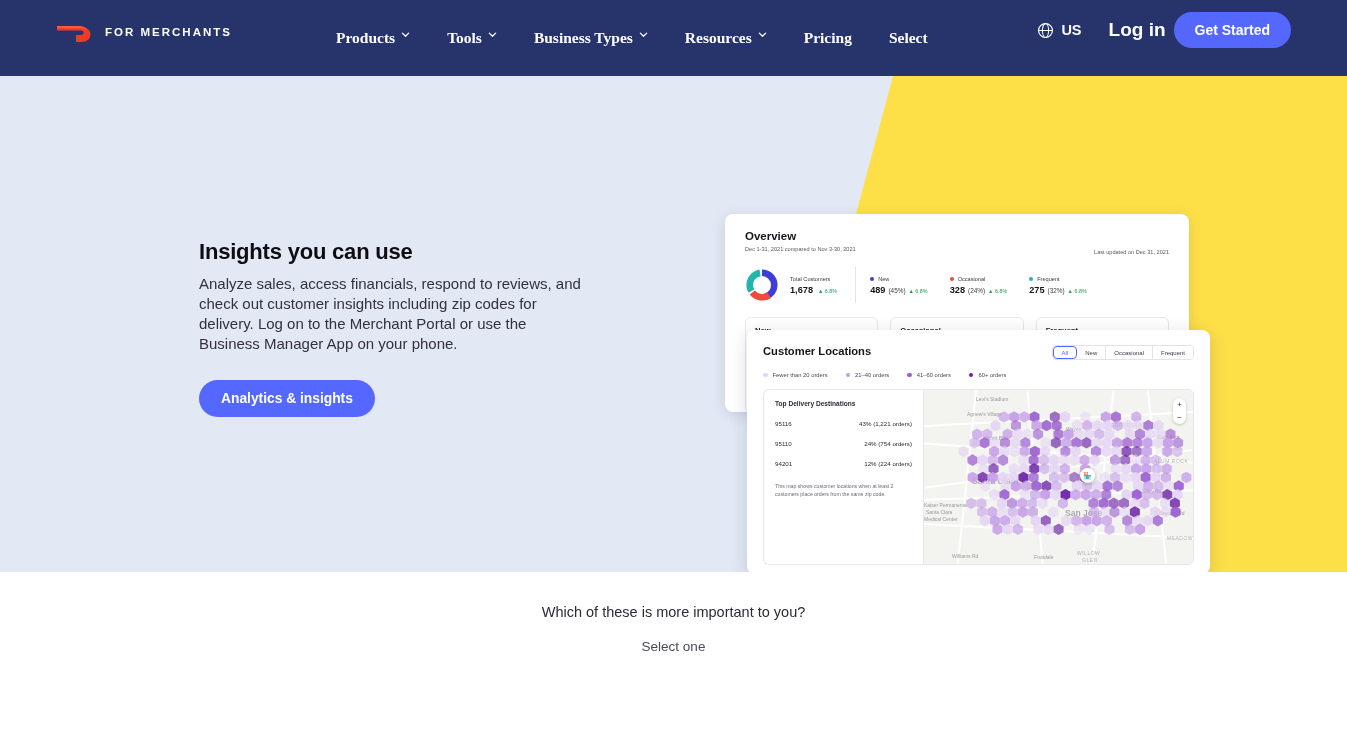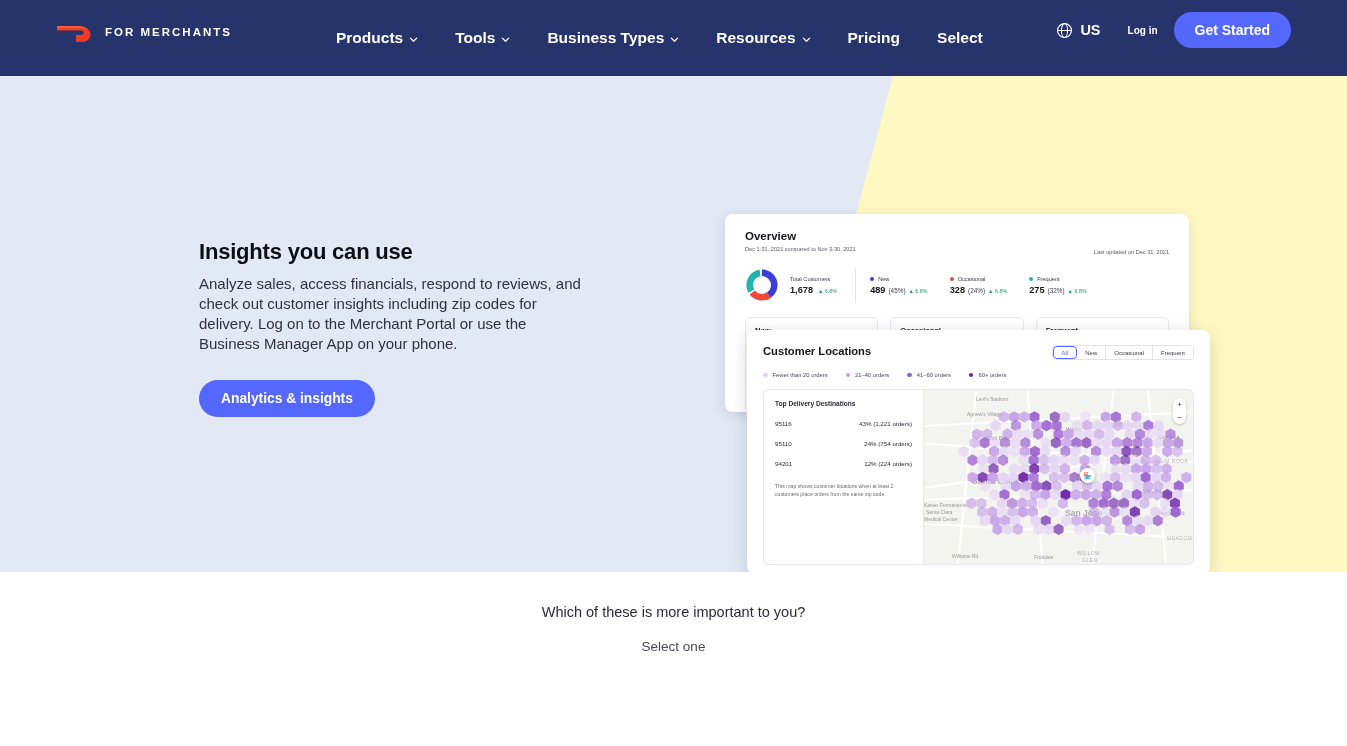--- a/index.html
+++ b/index.html
@@ -17,36 +17,36 @@
   }
   .logo-wrap { position:absolute; left:56px; top:21px; display:flex; align-items:center; gap:11px; }
   .logo-mark { width:38px; height:22px; display:block; }
   .logo-text {
     color:#ffffff; font-size:11.5px; letter-spacing:2.0px; font-weight:600;
     white-space:nowrap;
   }
   .nav-center { position:absolute; left:336px; top:0; height:76px; display:flex; align-items:center; gap:0; }
   .nav-item {
     color:#ffffff; font-size:15.5px; font-weight:700; cursor:pointer;
-    display:flex; align-items:center; gap:6px; margin-right:37px; white-space:nowrap;
+    display:flex; align-items:flex-start; gap:6px; margin-right:37px; white-space:nowrap;font-family:Liberation Serif, serif;
   }
   .nav-item:last-child { margin-right:0; }
   .caret { width:9px; height:9px; display:inline-block; position:relative; top:1px; }
   .nav-right { position:absolute; right:56px; top:0; height:60px; display:flex; align-items:center; gap:0; }
   .globe { width:17px; height:17px; margin-right:7px; }
   .region { color:#fff; font-size:14.5px; font-weight:600; margin-right:27px; }
-  .login { color:#fff; font-size:10px; font-weight:600; margin-right:16px; cursor:pointer; }
+  .login { color:#fff; font-size:19px; font-weight:600; margin-right:8px; cursor:pointer; }
   .btn-started {
     background:#5468ff; color:#fff; font-size:14px; font-weight:700;
     border:none; border-radius:22px; padding:10px 21px; cursor:pointer;
     font-family:"Liberation Sans", sans-serif;
   }
 
   
-  .hero { position:absolute; top:76px; left:0; width:1347px; height:496px; background:#fef9c3; overflow:hidden; }
+  .hero { position:absolute; top:76px; left:0; width:1347px; height:496px; background:#fde047; overflow:hidden; }
   .hero-bg {
     position:absolute; top:0; left:0; width:950px; height:496px;
     background:#e3e8f5;
     clip-path: polygon(0 0, 893px 0, 760px 496px, 0 496px);
   }
   .hero-copy { position:absolute; left:199px; top:163px; width:390px; }
   .hero-title { font-size:22px; font-weight:700; color:#0d0d12; letter-spacing:-0.2px; }
   .hero-body {
     margin-top:9px; font-size:15px; line-height:20px; color:#32323c; width:382px;
   }

